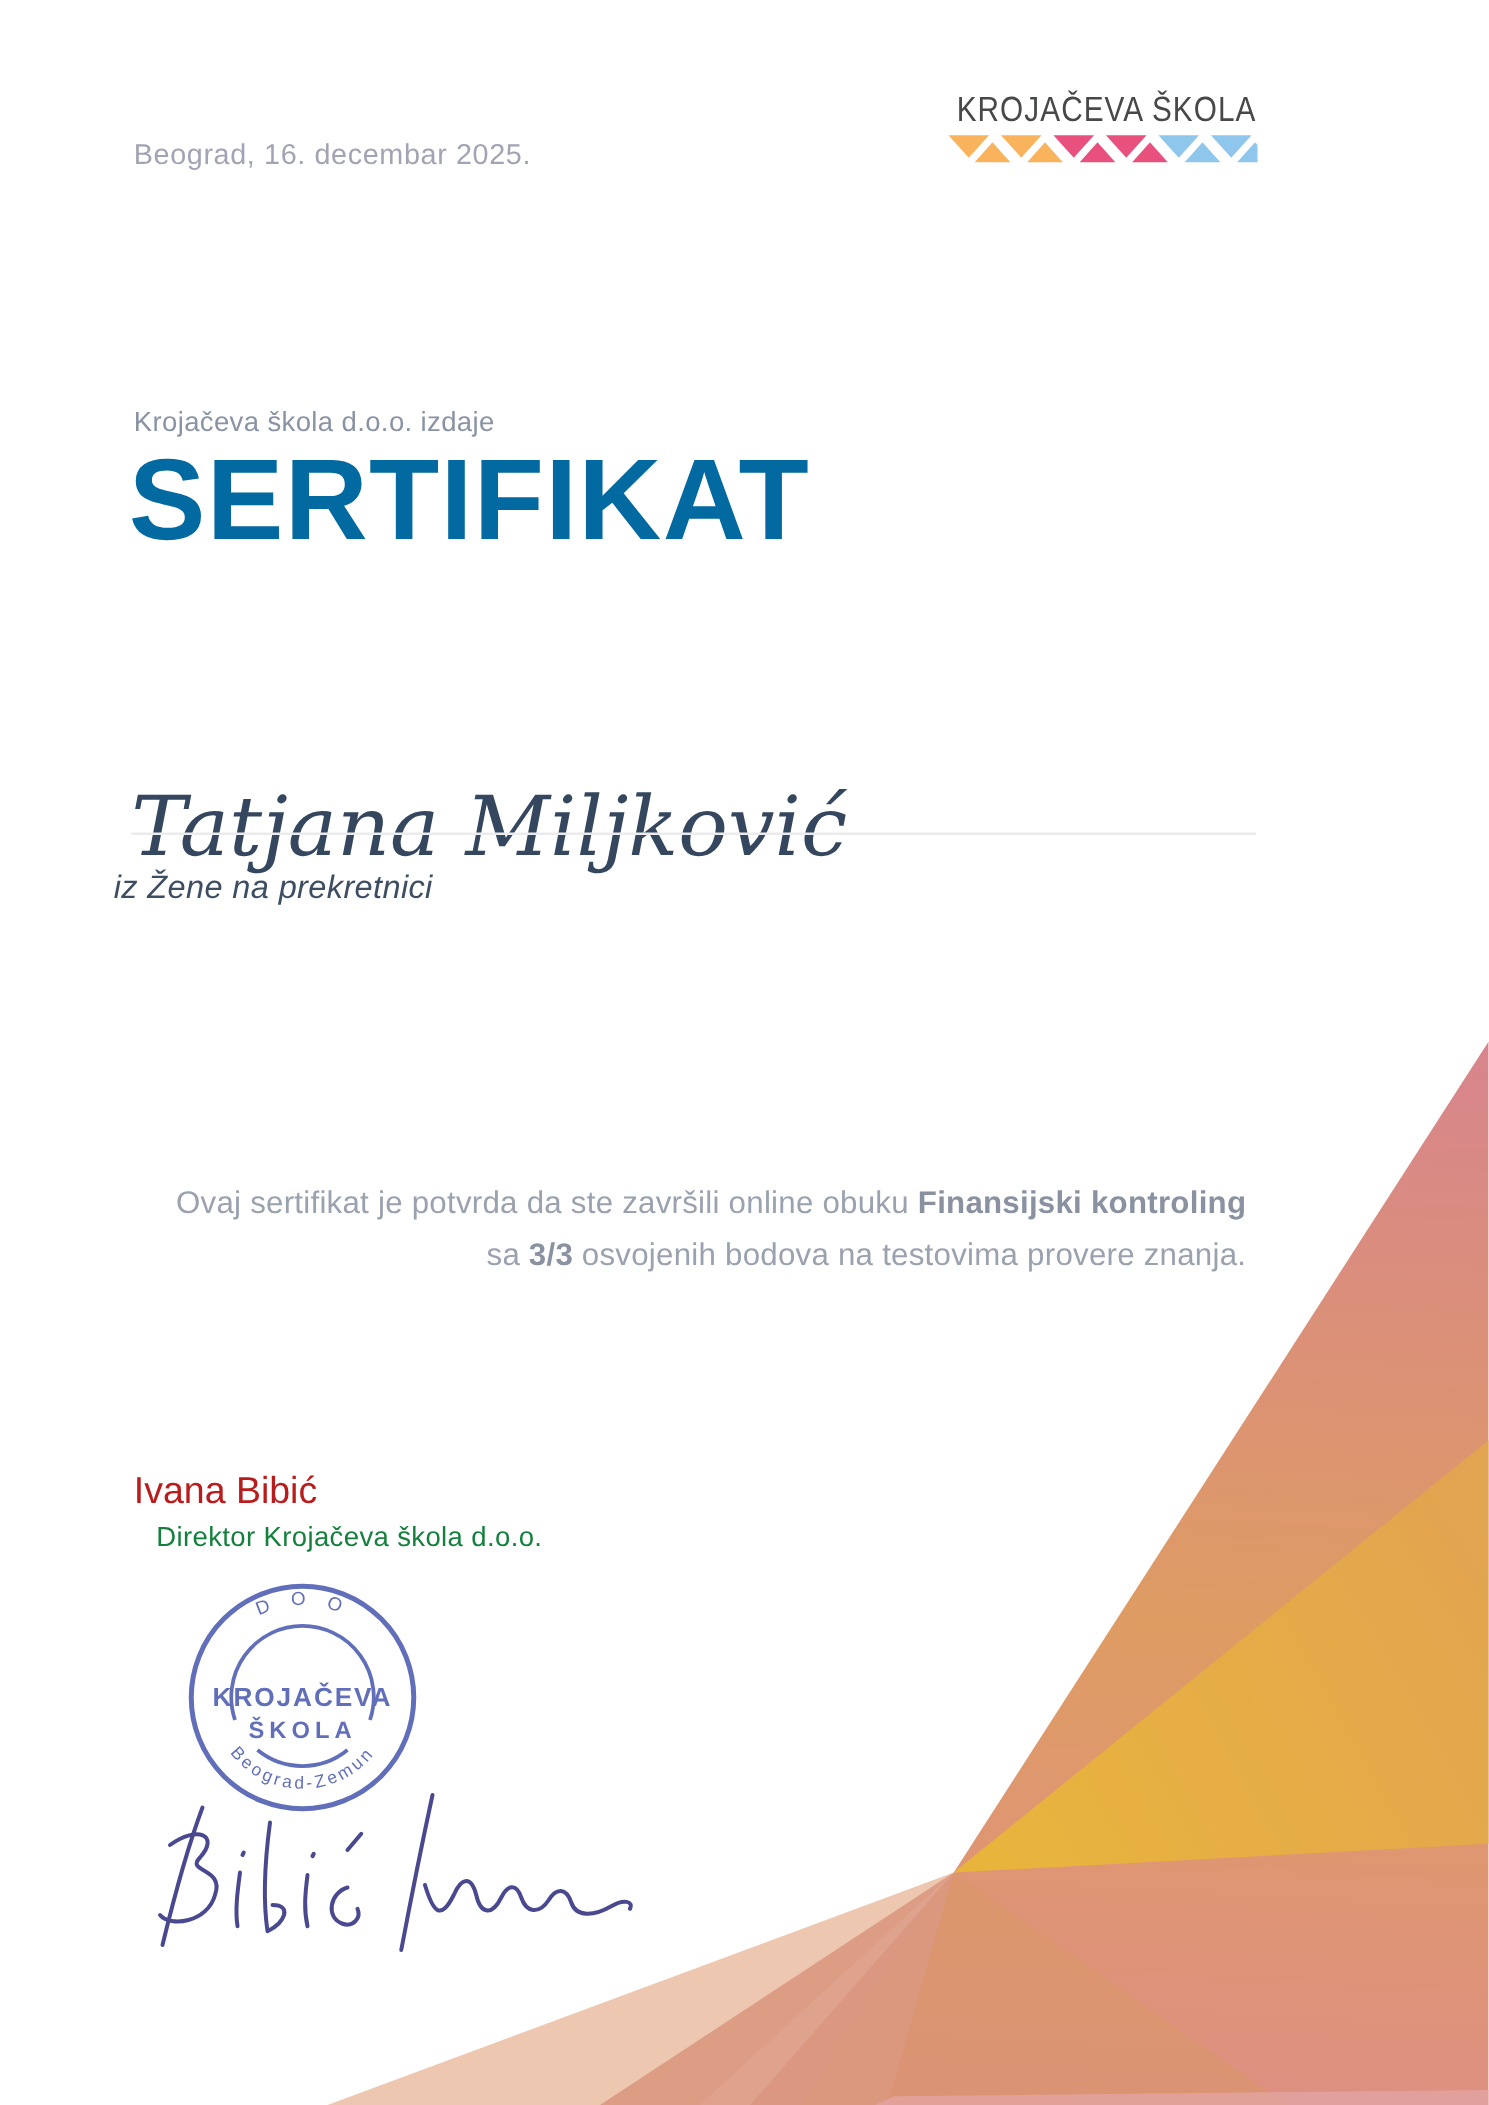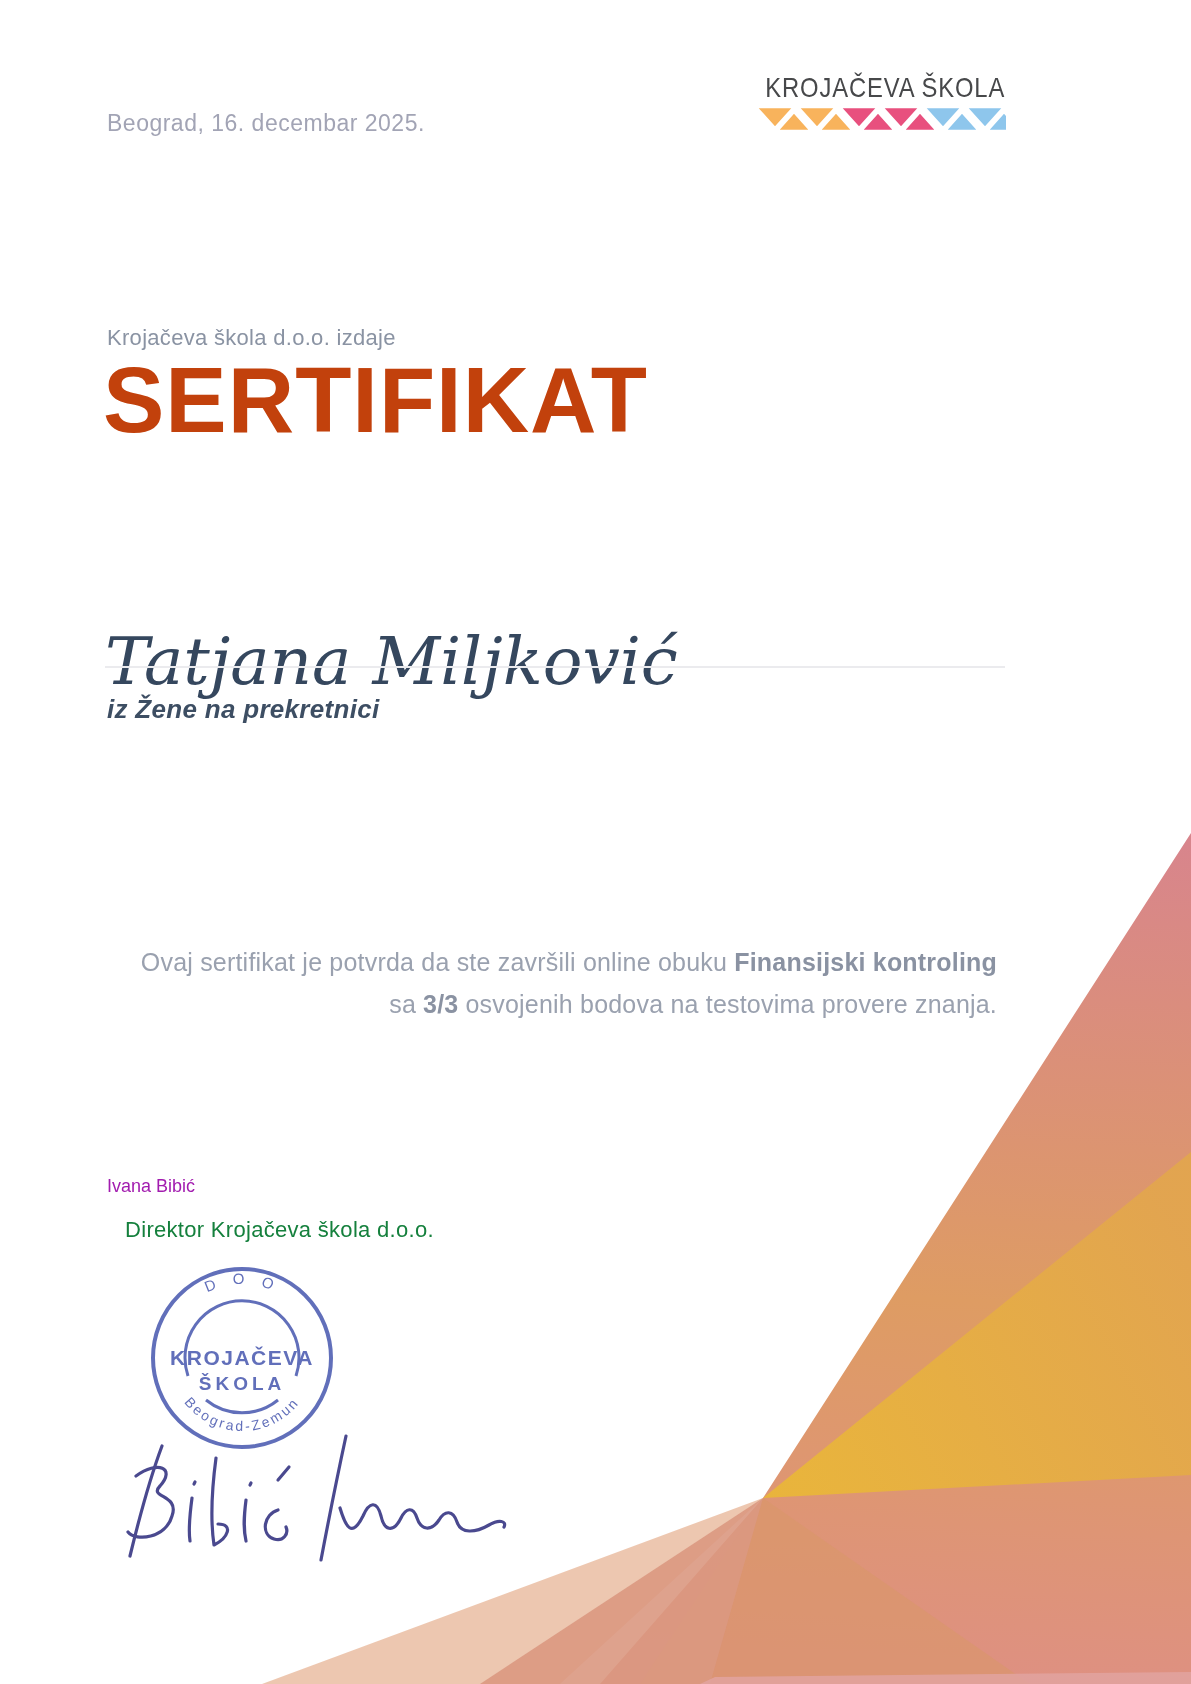--- a/index.html
+++ b/index.html
@@ -17,43 +17,43 @@
   .date{left:107px;top:110px;font-size:23px;letter-spacing:.5px;color:#A2A4B5;}
   .logo-text{
     right:186px;top:72px;font-size:28px;color:#47484A;letter-spacing:1px;
     transform:scaleX(.85);transform-origin:right center;white-space:nowrap;
   }
   #logo-band{position:absolute;left:754px;top:106px;width:252px;height:26px;}
   
   .issuer-line{left:107px;top:325px;font-size:22px;color:#8A93A3;letter-spacing:.3px;}
   .cert-title{
     left:103px;top:354px;font-size:92px;font-weight:800;letter-spacing:1px;
-    color:#c2410c;line-height:1;
+    color:#0369a1;line-height:1;
   }
   
   .recipient-name{
     left:105px;top:592px;font-size:66px;font-style:italic;
     font-family:"DejaVu Serif","Liberation Serif",serif;
     color:#35475E;line-height:1.1;white-space:nowrap;margin-top:34px;
   }
   .name-underline{left:105px;top:666px;width:900px;height:2px;background:#EBEBEE;}
   .course-line{
-    left:107px;top:694px;font-size:26px;font-style:italic;font-weight:700;
+    left:91px;top:694px;font-size:26px;font-style:italic;font-weight:400;
     color:#3D4E63;letter-spacing:.3px;
   }
   
   .congrats-heading{left:106px;top:869px;font-size:45px;color:#32455C;letter-spacing:.5px;}
   .congrats-body{
     left:107px;top:941px;width:890px;font-size:25px;line-height:42px;
     color:#9AA1AF;letter-spacing:.2px;text-align:right;
   }
   .congrats-body b{color:#8A92A2;font-weight:700;}
   .score{padding:0 7px;}
   
-  .signatory-name{left:107px;top:1176px;font-size:18px;font-weight:500;color:#a21caf;}
+  .signatory-name{left:107px;top:1176px;font-size:30px;font-weight:500;color:#b91c1c;}
   .signatory-role{left:125px;top:1217px;font-size:22px;color:#15803d;letter-spacing:.3px;}
   #stamp{position:absolute;left:140px;top:1262px;width:204px;height:192px;opacity:.85;}
   #stamp text{font-family:"Liberation Sans","DejaVu Sans",sans-serif;}
   #signature{position:absolute;left:100px;top:1428px;width:430px;height:165px;opacity:.92;}
 </style>
 </head>
 <body>
 
 <div class="page">
 

